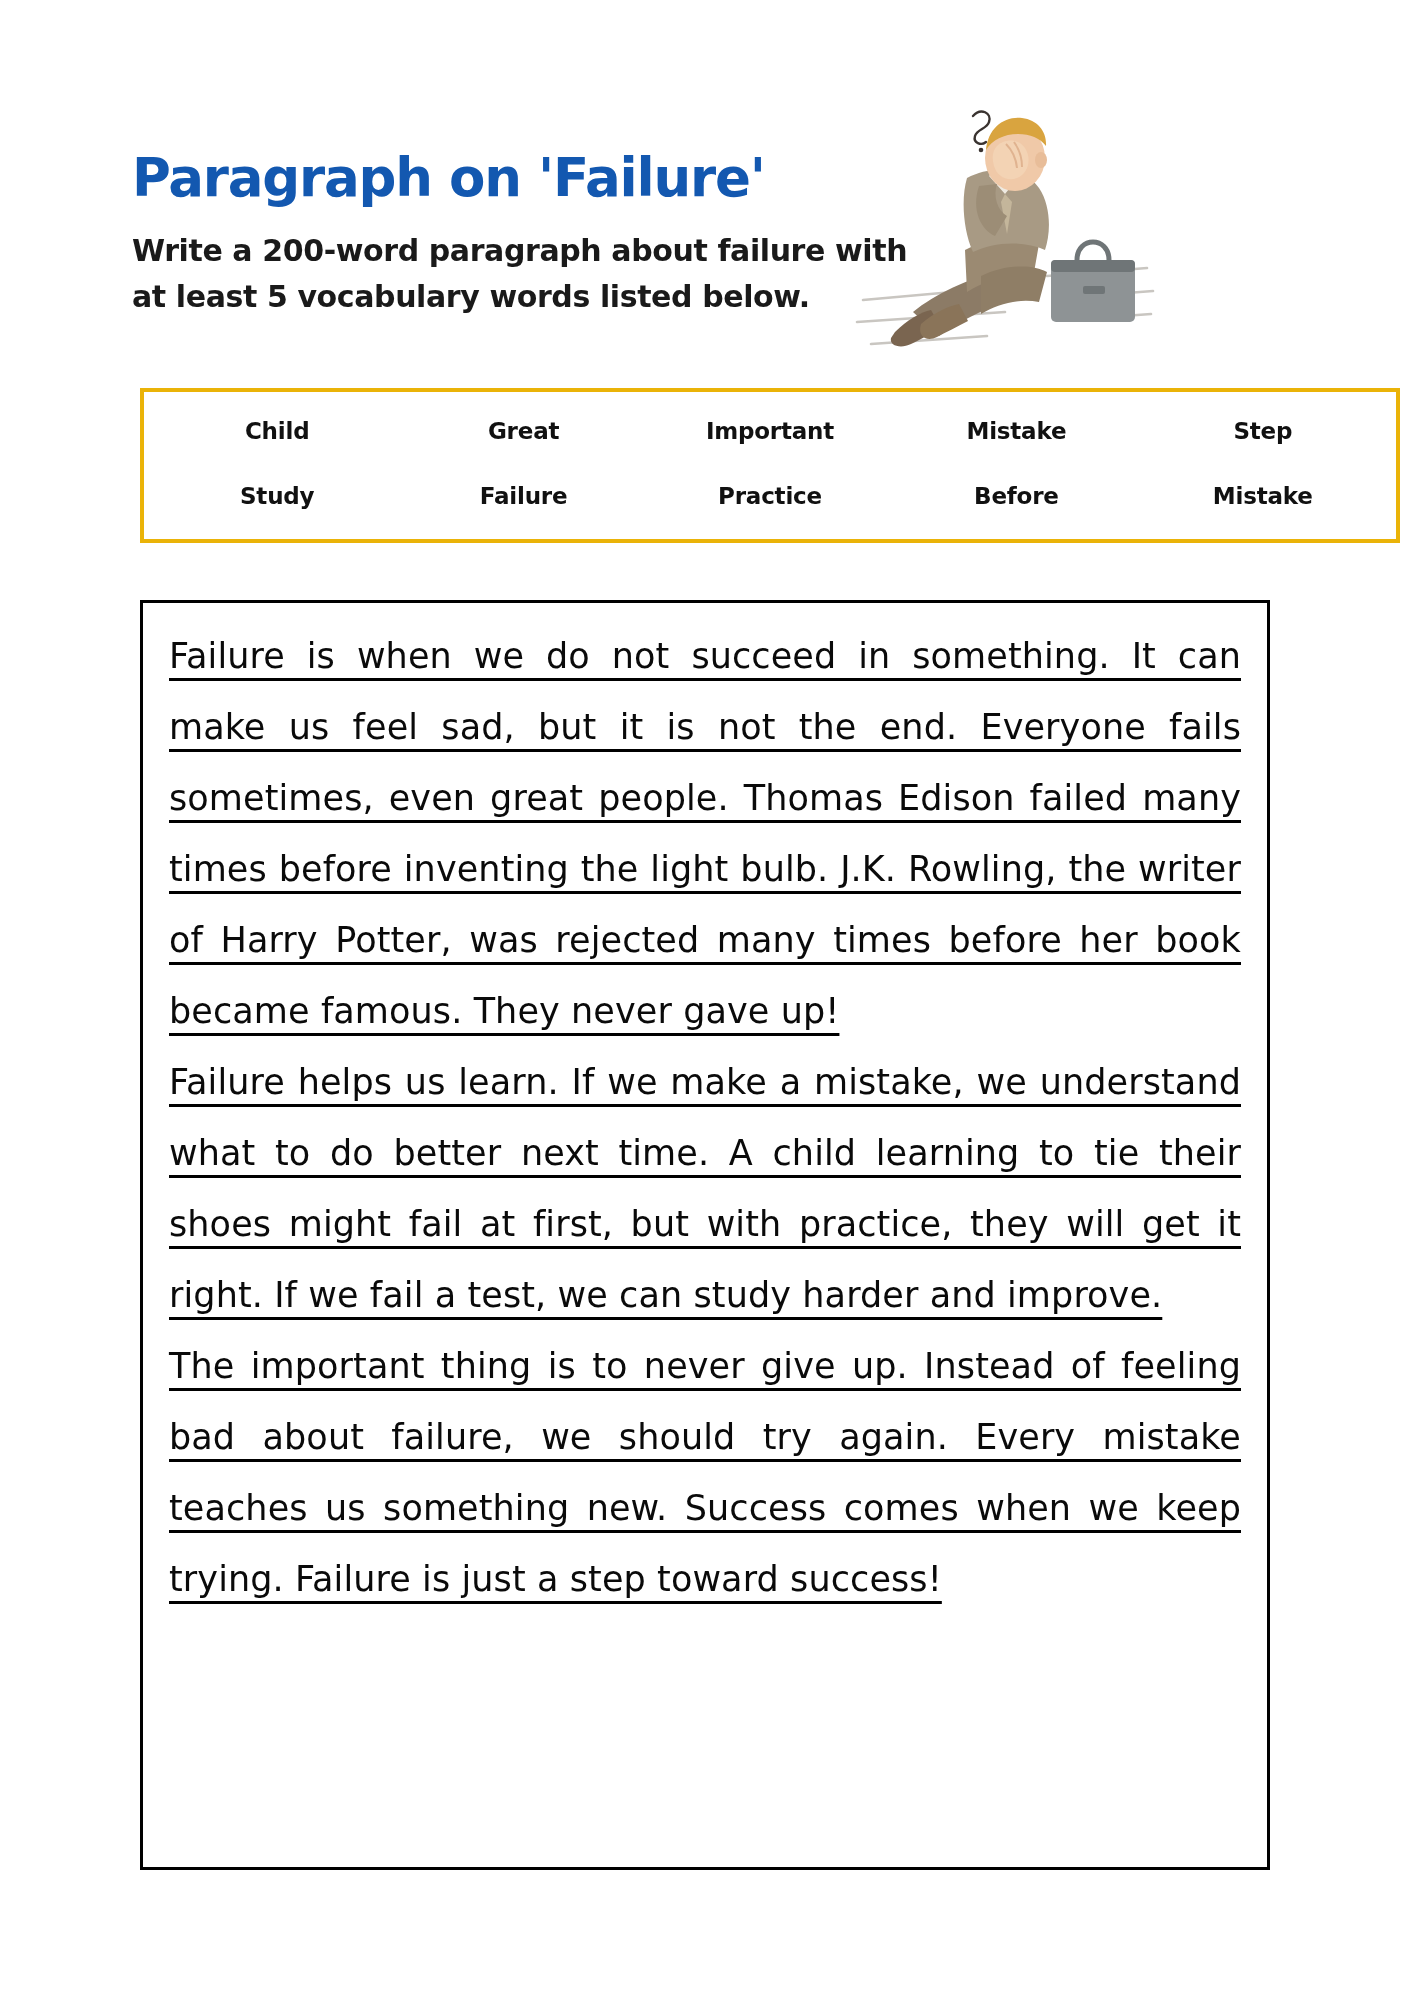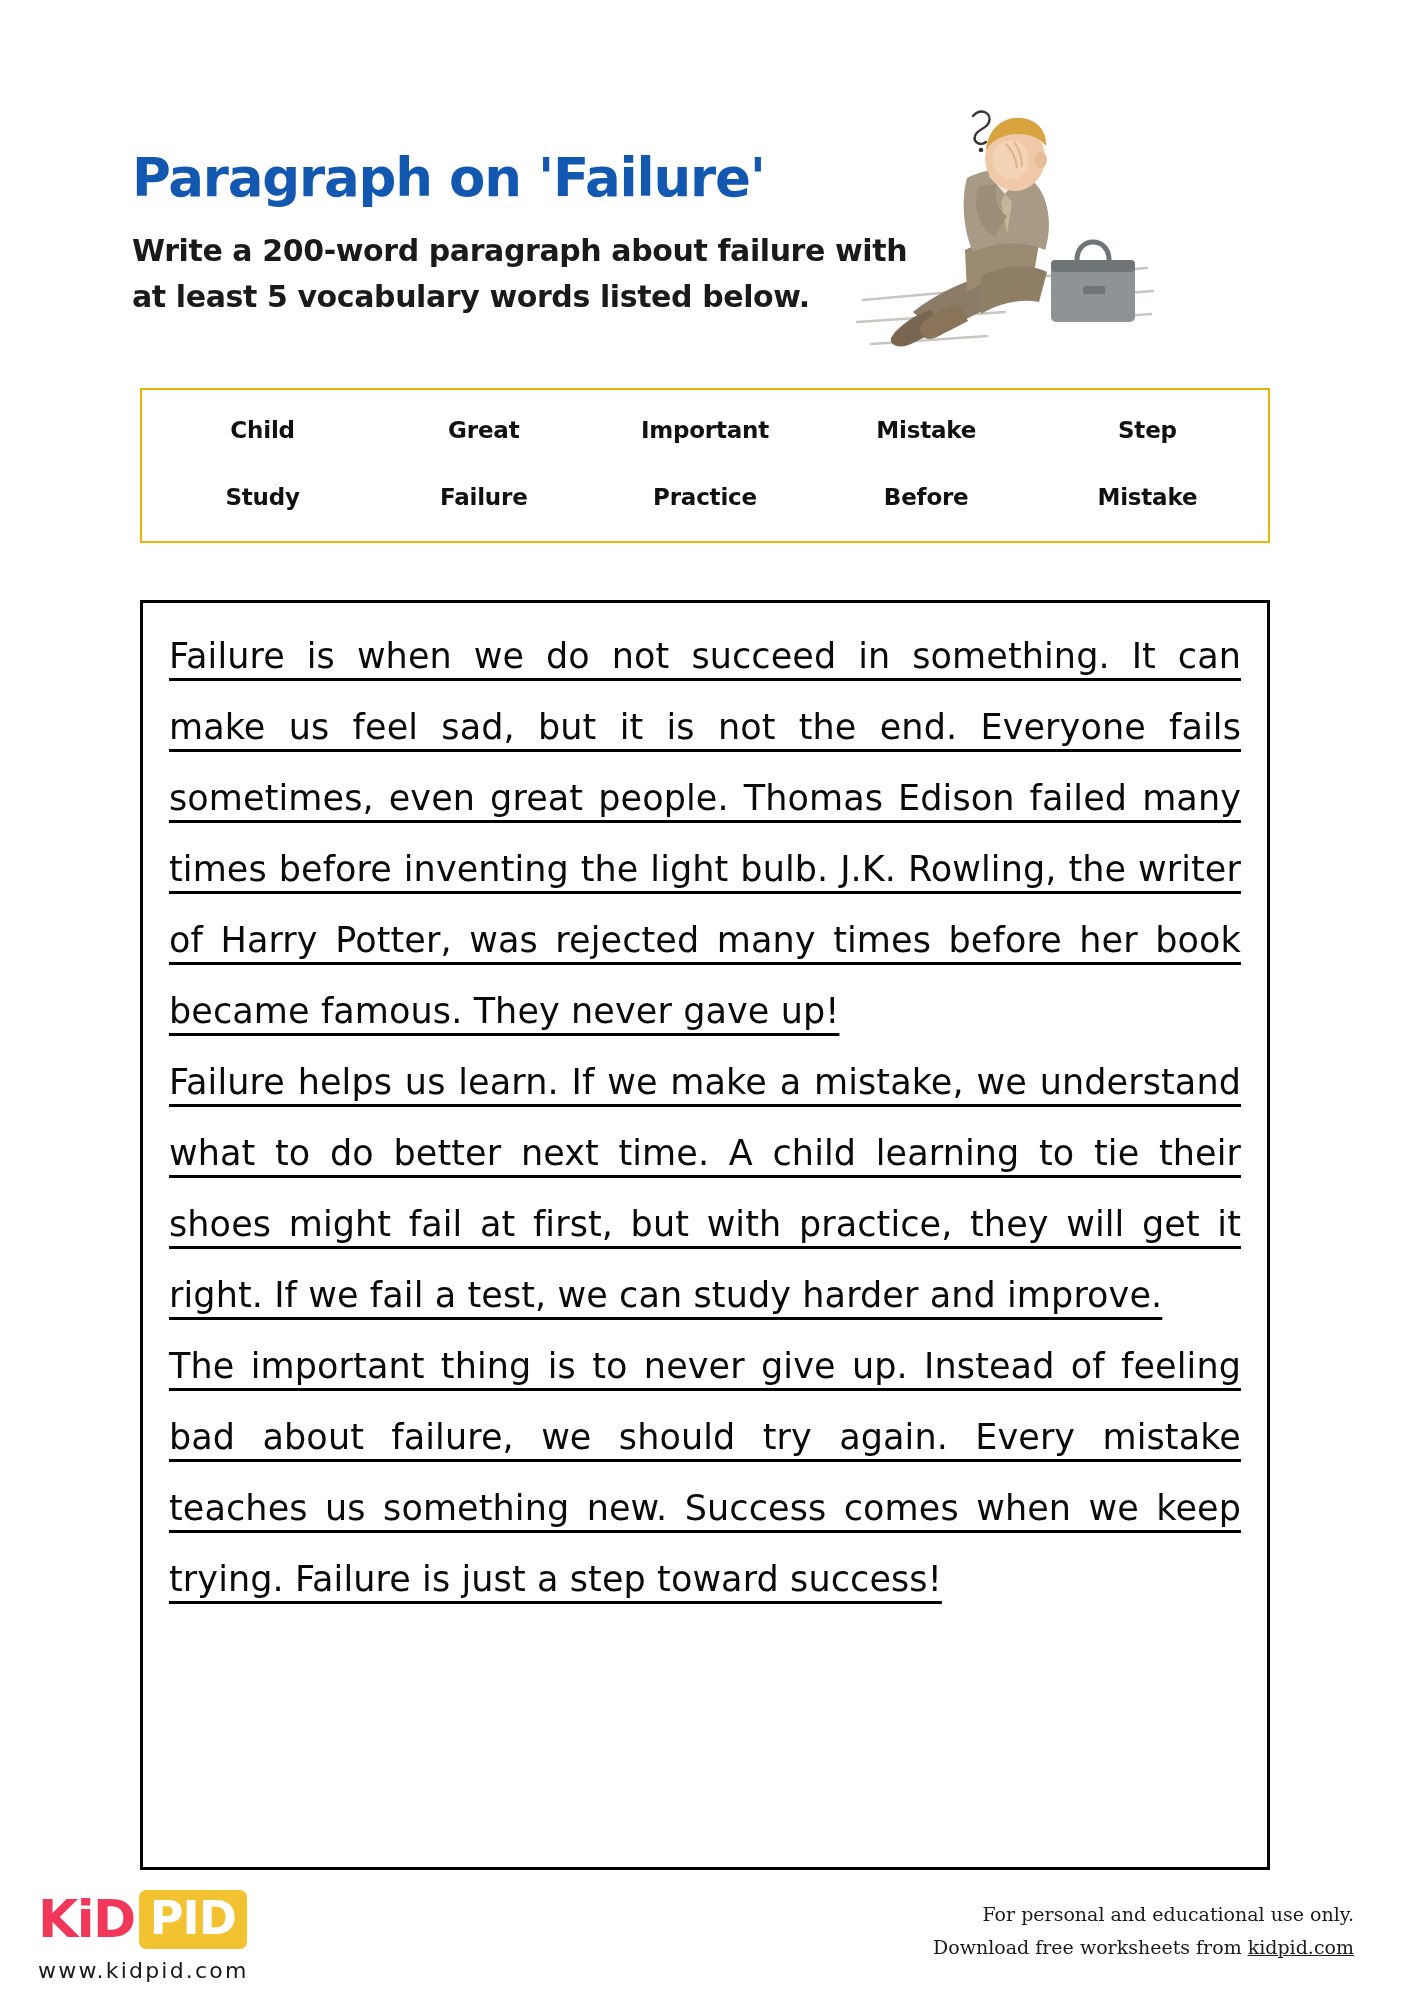--- a/index.html
+++ b/index.html
@@ -52,23 +52,23 @@
     width: 300px;
     height: 270px;
   }
   .illustration svg { display: block; }
 
   
   .vocab-box {
     position: absolute;
     left: 140px;
     top: 388px;
-    width: 1130px;
+    width: 1260px;
     height: 155px;
-    border: 2px solid #eab308;
+    border: 4px solid #eab308;
     background: #fff;
   }
   .vocab-grid {
     width: 100%;
     height: 100%;
     display: grid;
     grid-template-columns: repeat(5, 1fr);
     grid-template-rows: 1fr 1fr;
     align-items: center;
     justify-items: center;
@@ -250,27 +250,14 @@
       <div class="vocab-word">Mistake</div>
     </div>
   </div>
 
   <div class="answer-box">
     <p class="answer-para">Failure is when we do not succeed in something. It can make us feel sad, but it is not the end. Everyone fails sometimes, even great people. Thomas Edison failed many times before inventing the light bulb. J.K. Rowling, the writer of Harry Potter, was rejected many times before her book became famous. They never gave up!</p>
     <p class="answer-para">Failure helps us learn. If we make a mistake, we understand what to do better next time. A child learning to tie their shoes might fail at first, but with practice, they will get it right. If we fail a test, we can study harder and improve.</p>
     <p class="answer-para">The important thing is to never give up. Instead of feeling bad about failure, we should try again. Every mistake teaches us something new. Success comes when we keep trying. Failure is just a step toward success!</p>
   </div>
 
-  <div class="footer">
-    <div class="logo-wrap">
-      <div class="logo-row">
-        <span class="logo-kid">KiD</span>
-        <span class="logo-pid">PID</span>
-      </div>
-      <div class="logo-url">www.kidpid.com</div>
-    </div>
-    <div class="footer-note">
-      <div>For personal and educational use only.</div>
-      <div><span>Download free worksheets from </span><span class="link">kidpid.com</span></div>
-    </div>
-  </div>
 
 </div>
 
 </body></html>

